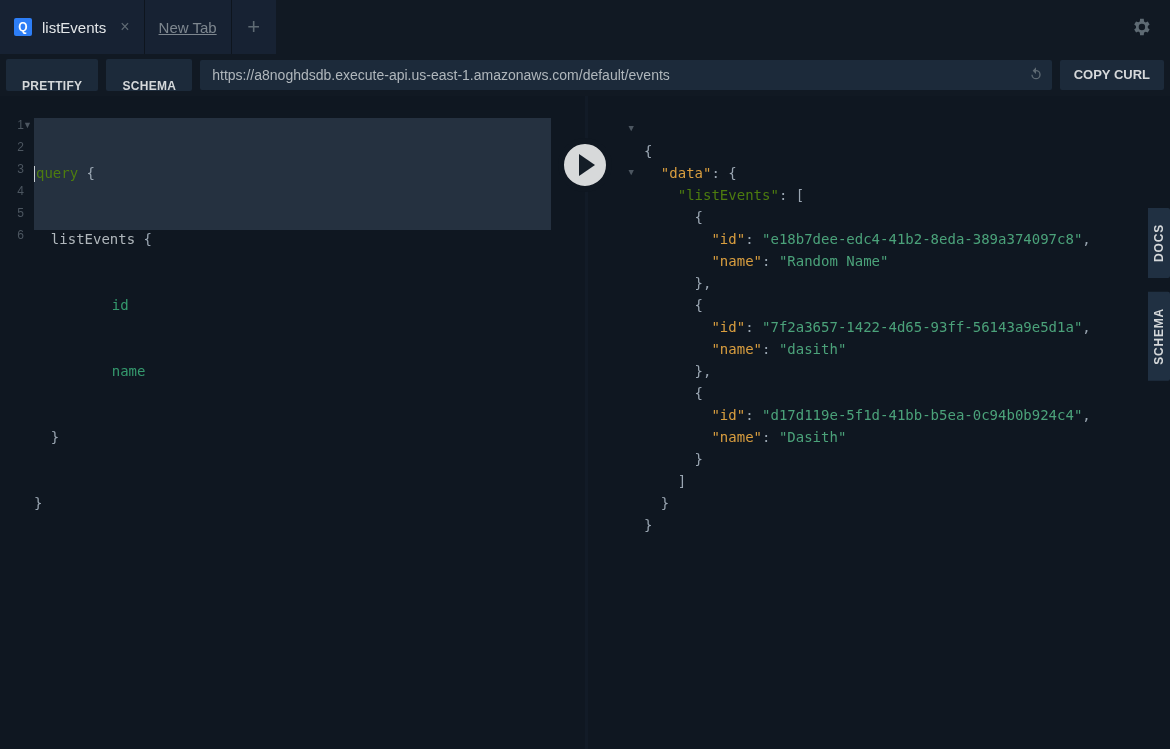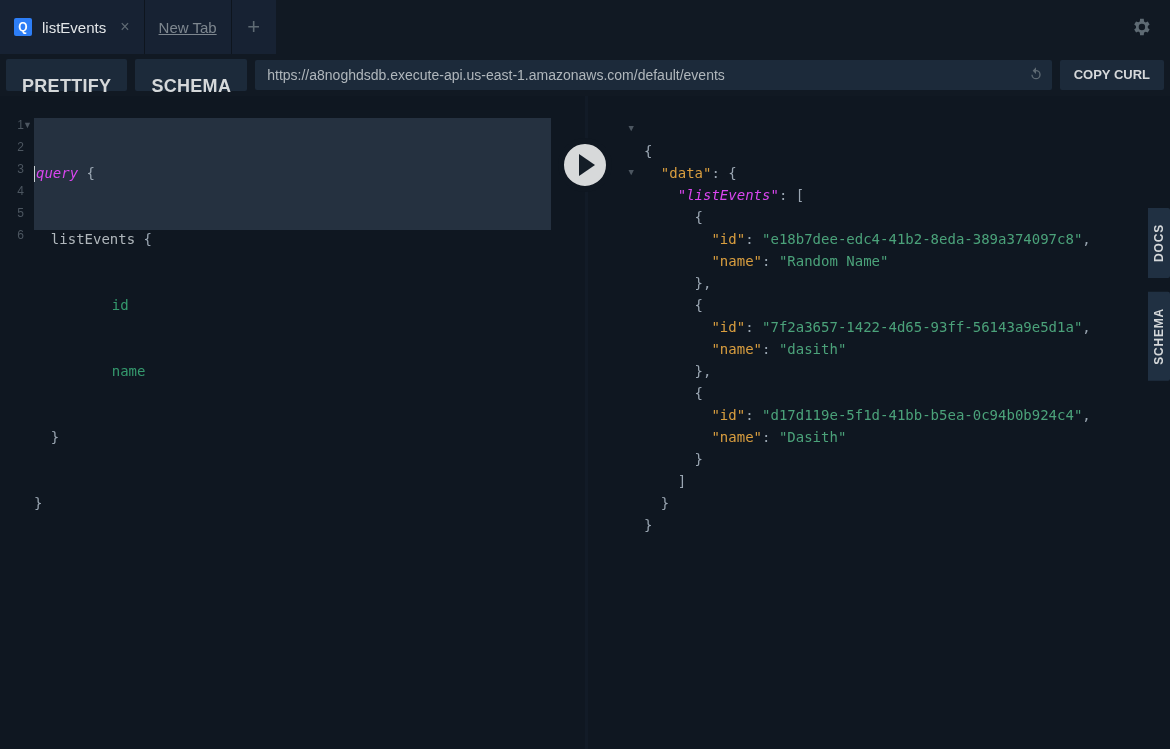--- a/index.html
+++ b/index.html
@@ -60,21 +60,21 @@
     display: flex; align-items: center;
     background: #111923;
     height: 42px;
     padding: 6px 6px;
     gap: 8px;
   }
   .toolbar-btn {
     background: #1c2a3a;
     color: #d5d8da;
     font-weight: 700;
-    font-size: 18px;
+    font-size: 12px;
     padding: 12px 16px;
     height: 32px; line-height: 30px;
     border: none;
     border-radius: 2px;
     cursor: pointer;
     letter-spacing: .3px;
   }
   .url-bar {
     flex: 1 1 auto;
     background: #1c2a3a;
@@ -139,21 +139,21 @@
     top: 22px; height: 112px;
     background: #253140;
   }
 
   .code {
     position: relative;
     margin-left: 34px;
     white-space: pre;
   }
   .code .row { height: 22px; }
-  .kw { color: #d946ef; font-style: italic; }
+  .kw { color: #4d7c0f; }
   .fld2 { color: #359a6e; margin-left: 44px; }
   .fld { color: #b0b7bc; }
   .punct { color: #9aa6b2; }
   .key { color: #d99e3f; }
   .str { color: #4ba27a; }
   .cursor {
     display: inline-block; width: 1px; height: 16px;
     background: #c7cdd2; vertical-align: middle;
     margin-right: 1px;
   }

